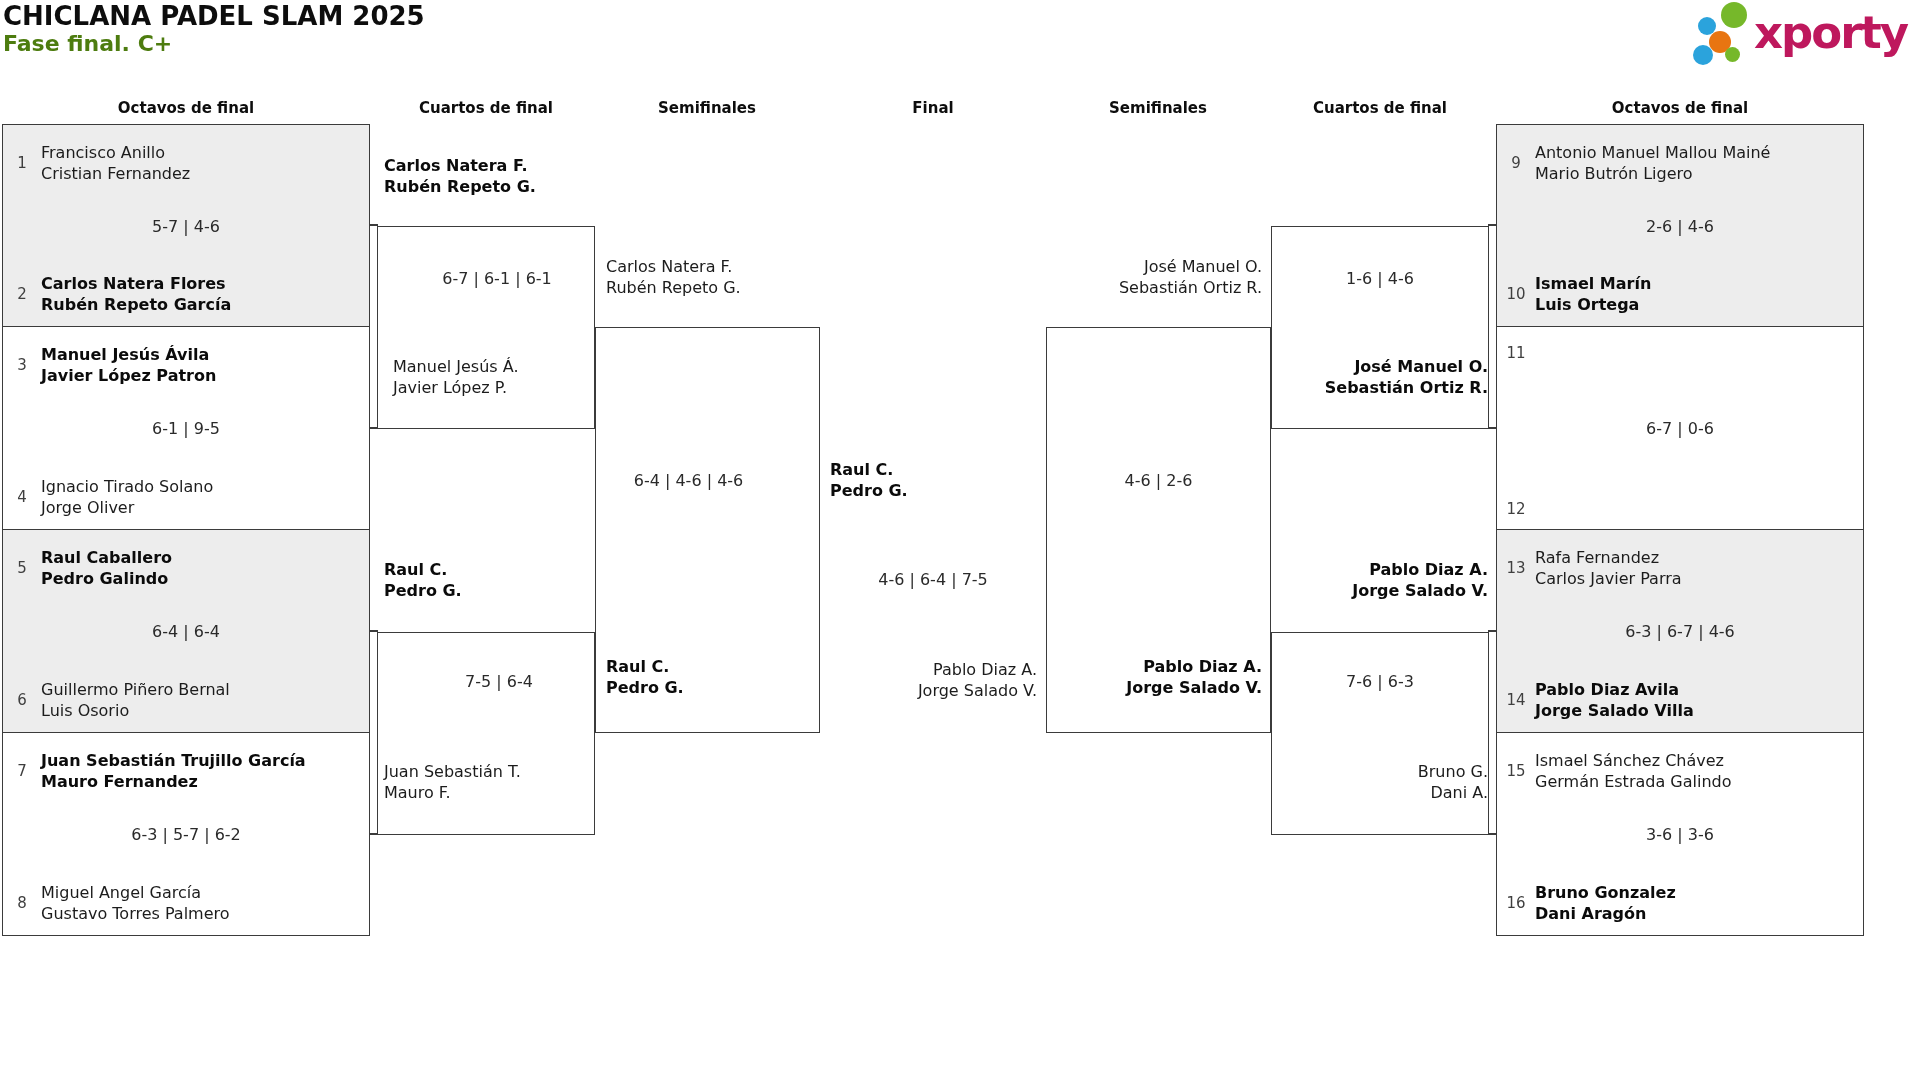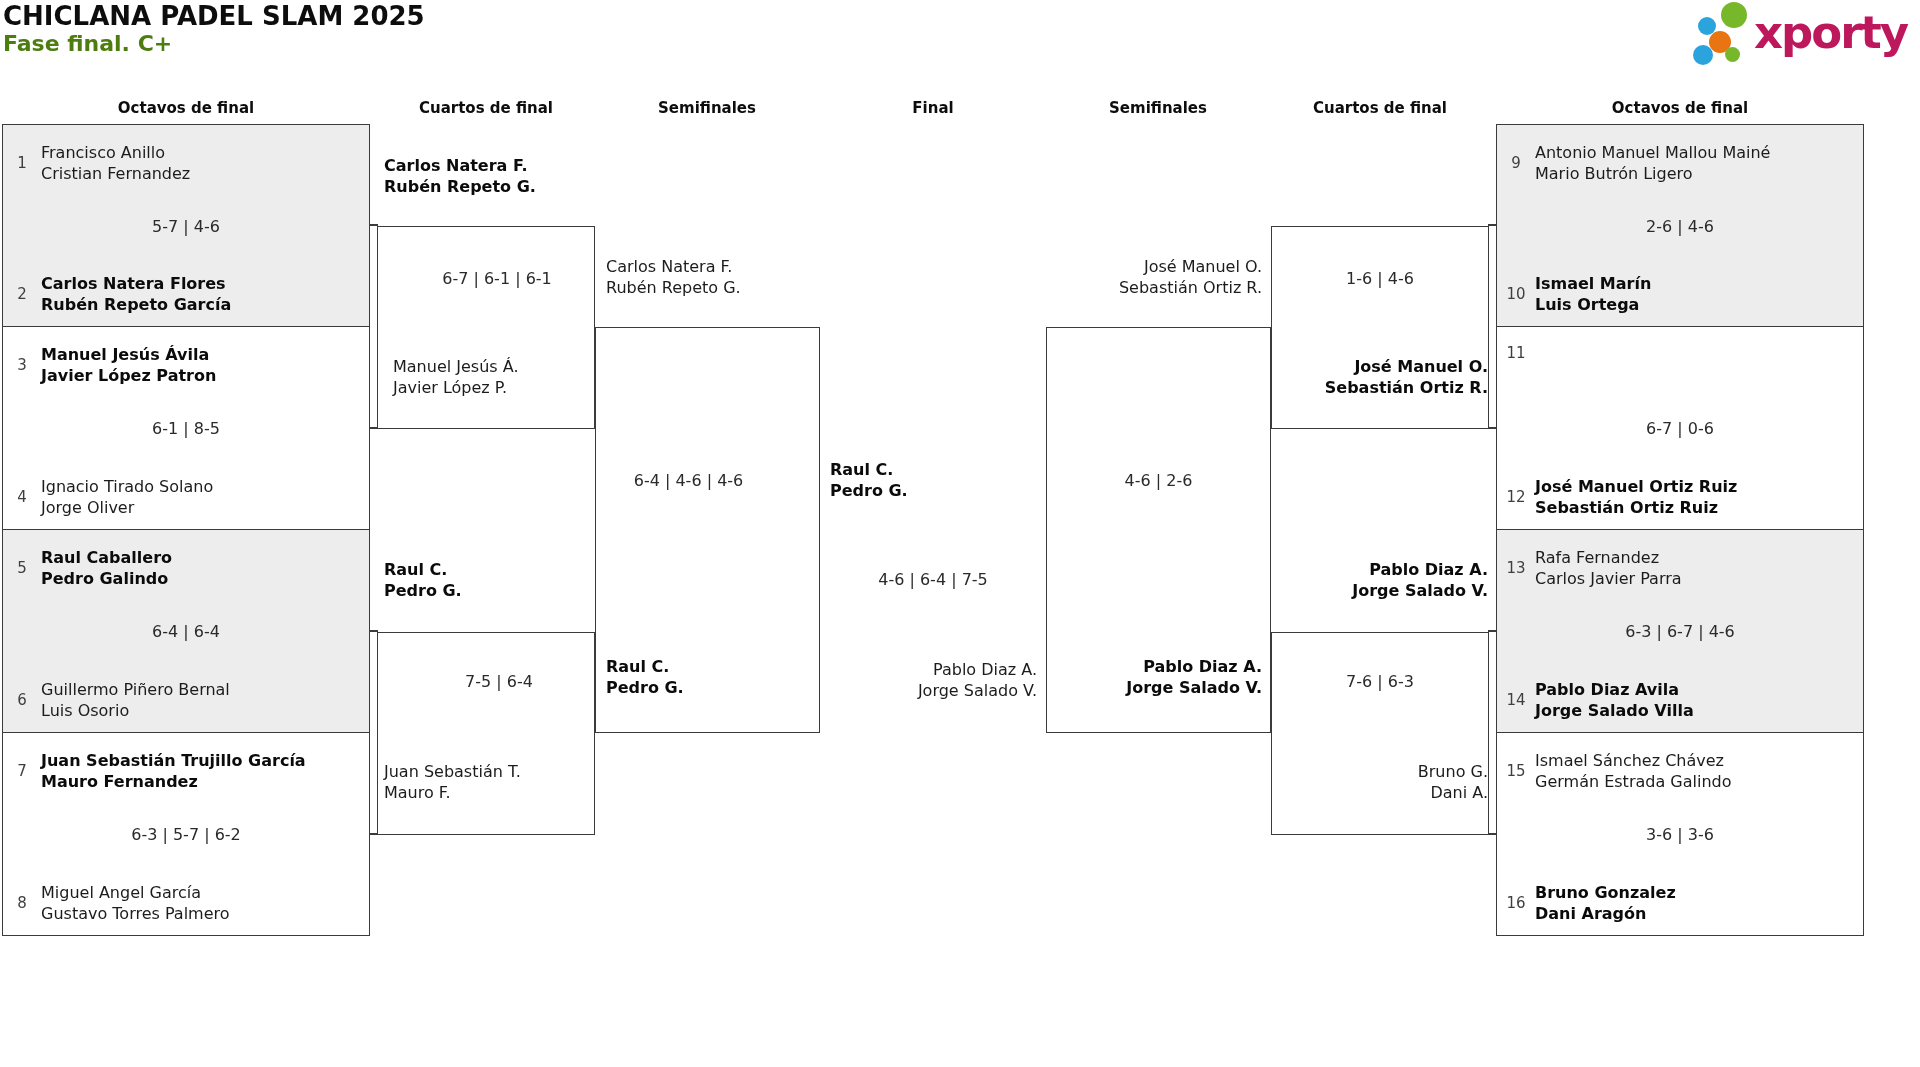--- a/index.html
+++ b/index.html
@@ -82,21 +82,21 @@
   </div>
 
   <div class="box r16 nt" style="left:2px;top:327px;">
     <div class="team t-top">
       <span class="seed">3</span>
       <div class="names winner">
         <div>Manuel Jesús Ávila</div>
         <div>Javier López Patron</div>
       </div>
     </div>
-    <div class="score">6-1 | 8-5</div>
+    <div class="score">6-1 | 9-5</div>
     <div class="team t-bot">
       <span class="seed">4</span>
       <div class="names">
         <div>Ignacio Tirado Solano</div>
         <div>Jorge Oliver</div>
       </div>
     </div>
   </div>
 
   <div class="box r16 fill nt" style="left:2px;top:530px;">
@@ -153,24 +153,20 @@
     </div>
   </div>
 
   <div class="box r16 nt" style="left:1496px;top:327px;">
     <div class="team t-top">
       <span class="seed">11</span>
     </div>
     <div class="score">6-7 | 0-6</div>
     <div class="team t-bot">
       <span class="seed">12</span>
-      <div class="names winner">
-        <div>José Manuel Ortiz Ruiz</div>
-        <div>Sebastián Ortiz Ruiz</div>
-      </div>
     </div>
   </div>
 
   <div class="box r16 fill nt" style="left:1496px;top:530px;">
     <div class="team t-top">
       <span class="seed">13</span>
       <div class="names">
         <div>Rafa Fernandez</div>
         <div>Carlos Javier Parra</div>
       </div>

